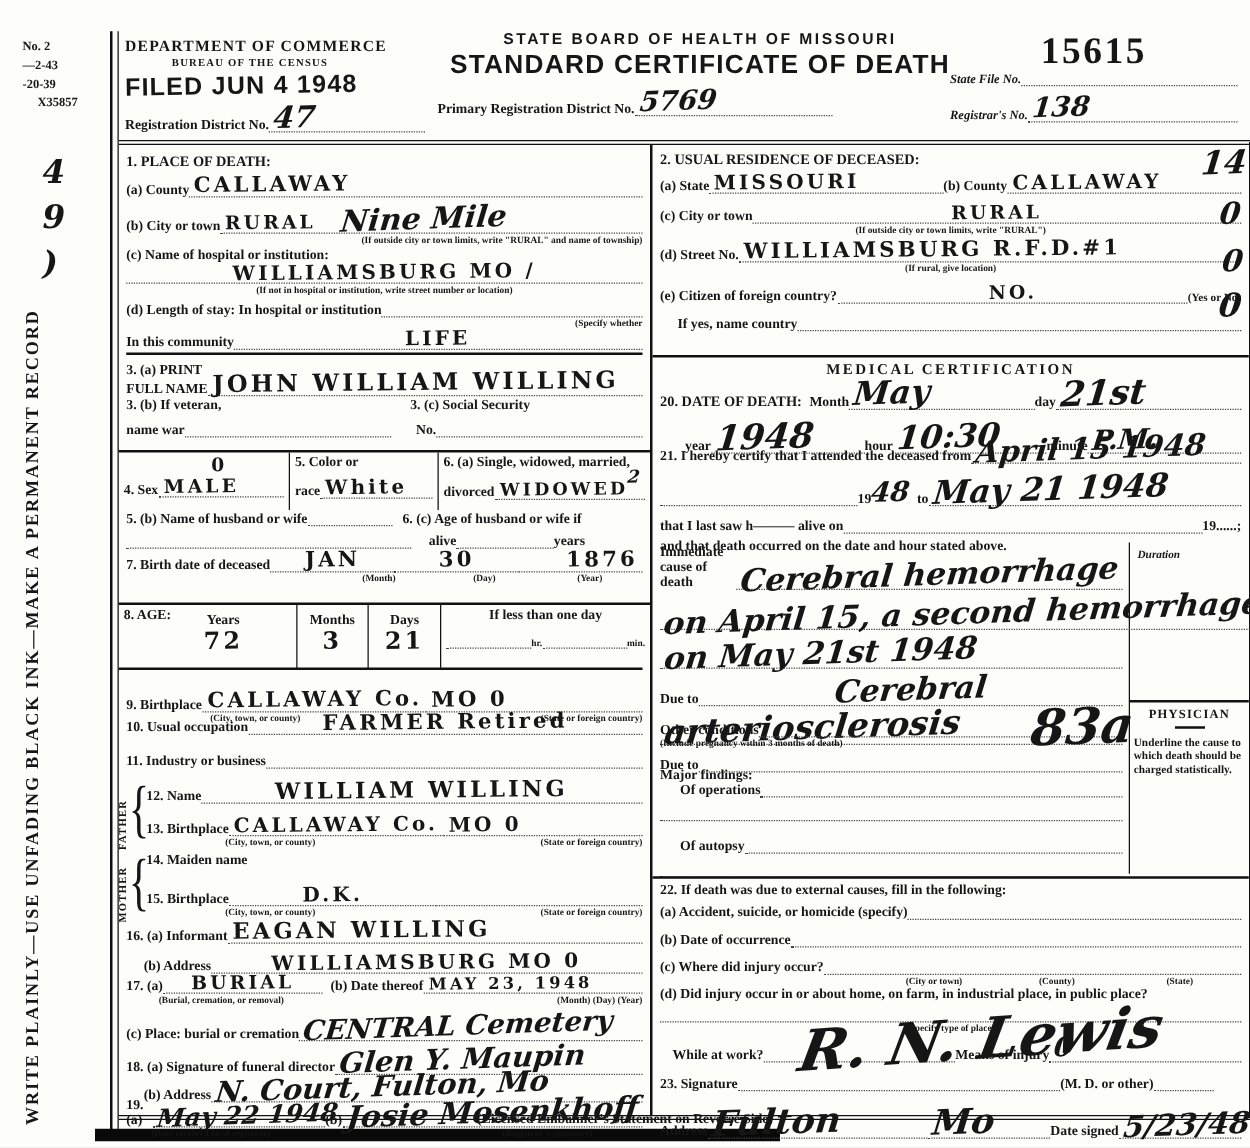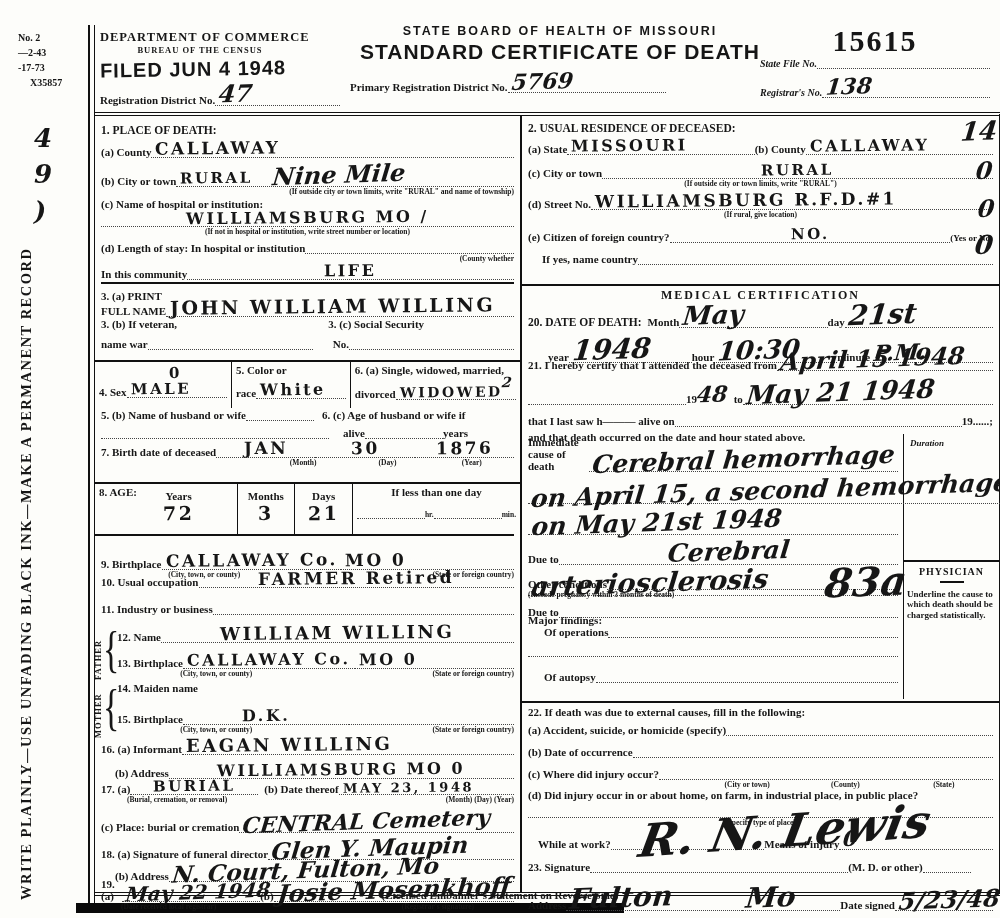--- a/index.html
+++ b/index.html
@@ -60,21 +60,21 @@
               transform:skewX(-14deg) rotate(-4deg);display:inline-block;white-space:nowrap;}
 </style>
 </head>
 <body>
 
 <div class="page">
 
   <div class="corner">
     <div>No. 2</div>
     <div>—2-43</div>
-    <div>-17-73</div>
+    <div>-20-39</div>
     <div style="padding-left:12px">X35857</div>
   </div>
   <div class="margin-marks">
     <div>4</div>
     <div>9</div>
     <div>)</div>
   </div>
   <div class="vtext">WRITE PLAINLY—USE UNFADING BLACK INK—MAKE A PERMANENT RECORD</div>
   <div class="vrule"></div>
   <div class="scanbar"></div>
@@ -141,21 +141,21 @@
         <div class="row">
             <span class="dot" style="justify-content:center">
               <span class="hp" style="font-size:16px">WILLIAMSBURG MO /</span>
             </span>
           </div>
         <div class="note" style="text-align:center">(If not in hospital or institution, write street number or location)</div>
         <div class="row" style="margin-top:6px">
           <span class="lbl">(d)  Length of stay:  In hospital or institution</span>
           <span class="dot"></span>
         </div>
-        <div class="note" style="text-align:right">(County whether</div>
+        <div class="note" style="text-align:right">(Specify whether</div>
         <div class="row">
           <span class="lbl">In this community</span>
           <span class="dot" style="justify-content:center">
               <span class="hp" style="font-size:16px">LIFE</span>
             </span>
         </div>
       </div>
 
       <div class="blk sep-top" style="top:166px;padding-top:3px">
         <div class="row">
@@ -227,21 +227,21 @@
 
       <div class="blk" style="top:324px">
         <div class="row">
           <span class="lbl">7. Birth date of deceased</span>
           <span class="dot" style="justify-content:center">
               <span class="hp" style="font-size:17px">JAN</span>
             </span>
           <span class="dot" style="justify-content:center">
               <span class="hp" style="font-size:17px">30</span>
             </span>
-          <span class="dot" style="justify-content:center">
+          <span class="dot" style="justify-content:flex-end">
               <span class="hp" style="font-size:17px">1876</span>
             </span>
         </div>
         <div class="row">
           <span style="width:160px"></span>
           <span class="note" style="flex:1;text-align:center">(Month)</span>
           <span class="note" style="flex:1;text-align:center">(Day)</span>
           <span class="note" style="flex:1;text-align:center">(Year)</span>
         </div>
       </div>

